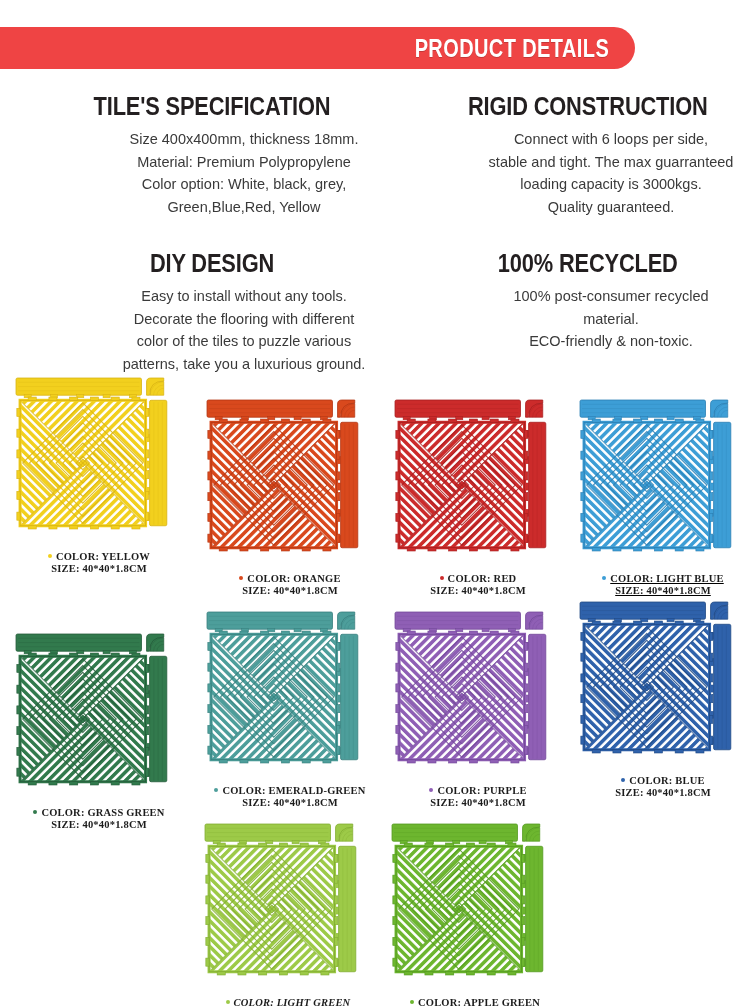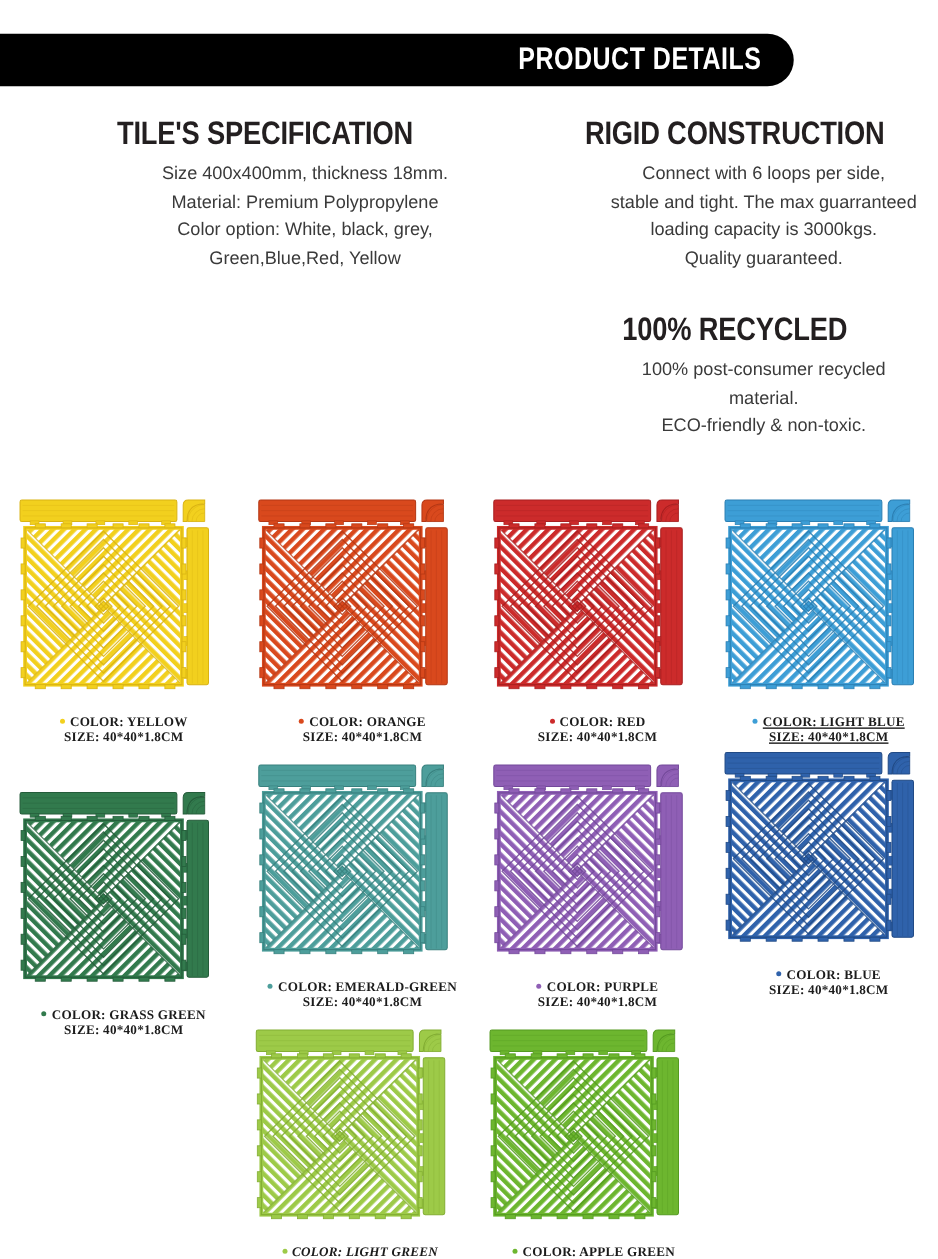--- a/index.html
+++ b/index.html
@@ -14,21 +14,21 @@
     position: relative;
     width: 750px; height: 1007px;
     background: #ffffff;
   }
 
   
   .banner {
     position: absolute;
     left: 0; top: 27px;
     width: 635px; height: 42px;
-    background: #000000;
+    background: #ef4444;
     border-top-right-radius: 21px;
     border-bottom-right-radius: 21px;
   }
   .banner-title {
     position: absolute;
     right: 26px; top: 50%;
     transform: translateY(-50%);
     color: #ffffff;
     font-family: "Liberation Sans", sans-serif;
     font-weight: bold;
@@ -117,30 +117,37 @@
   </div>
 
   <div class="feature" id="feat-rigid">
     <h2>RIGID CONSTRUCTION</h2>
     <p>Connect with 6 loops per side,
 stable and tight. The max guarranteed
 loading capacity is 3000kgs.
 Quality guaranteed.</p>
   </div>
 
+  <div class="feature" id="feat-diy">
+    <h2>DIY DESIGN</h2>
+    <p>Easy to install without any tools.
+Decorate the flooring with different
+color of the tiles to puzzle various
+patterns, take you a luxurious ground.</p>
+  </div>
 
   <div class="feature" id="feat-recycled">
     <h2>100% RECYCLED</h2>
     <p>100% post-consumer recycled
 material.
 ECO-friendly &amp; non-toxic.</p>
   </div>
 
   <div id="tile-grid">
-      <div class="tile-cell" style="left: 14px; top: 398px; width: 170px;">
+      <div class="tile-cell" style="left: 14px; top: 376px; width: 170px;">
         <svg viewBox="0 0 168 172" width="100%" class="tile-art">
           <defs>
             <pattern id="h-yellow-a" width="6" height="6" patternUnits="userSpaceOnUse" patternTransform="rotate(45)">
               <rect width="6" height="6" fill="#ffffff"></rect>
               <rect width="3.5" height="6" fill="#f2d01e"></rect>
             </pattern>
             <pattern id="h-yellow-b" width="6" height="6" patternUnits="userSpaceOnUse" patternTransform="rotate(-45)">
               <rect width="6" height="6" fill="#ffffff"></rect>
               <rect width="3.5" height="6" fill="#f2d01e"></rect>
             </pattern>

